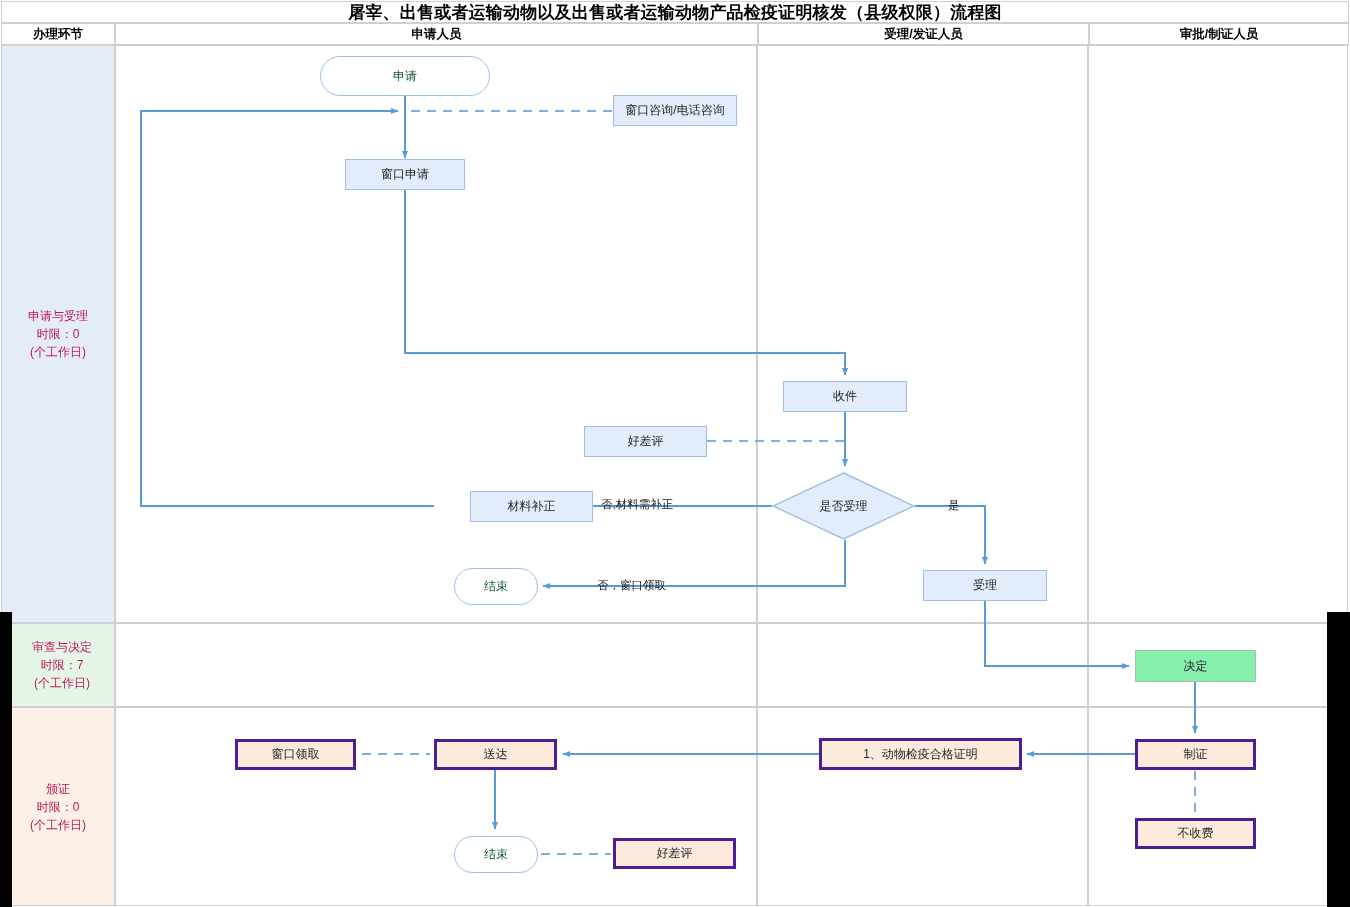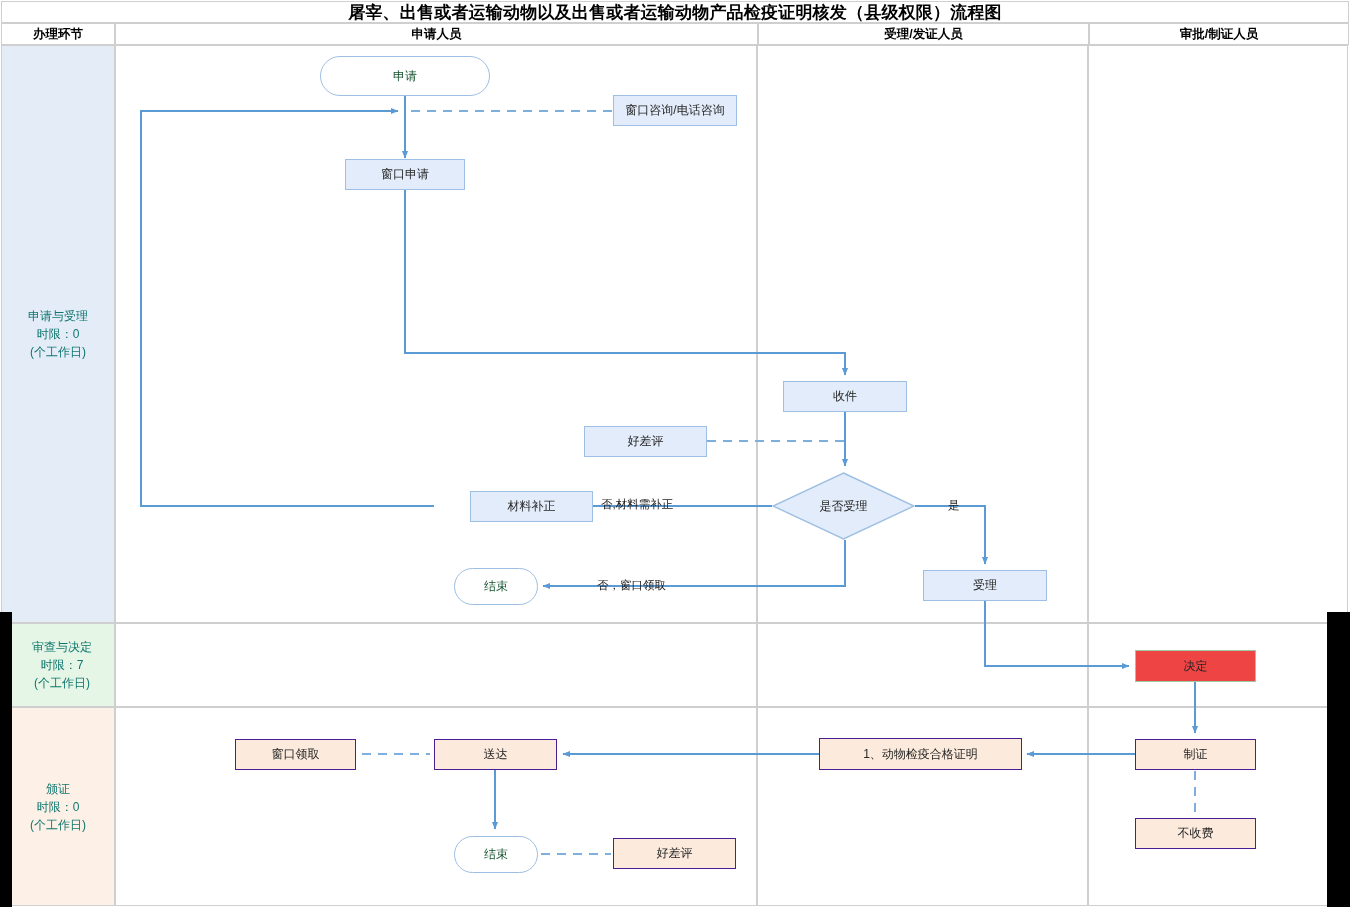--- a/index.html
+++ b/index.html
@@ -25,21 +25,21 @@
   }
   #hdr-stage{left:0;width:114px;}
   #hdr-c1{left:114px;width:643px;}
   #hdr-c2{left:757px;width:331px;}
   #hdr-c3{left:1088px;width:260px;}
 
   
   .stage{
     position:absolute;left:1px;width:114px;border:1px solid #cfcfcf;box-sizing:border-box;
     display:flex;flex-direction:column;align-items:center;justify-content:center;
-    font-size:12px;line-height:18px;color:#0f766e;text-align:center;
+    font-size:12px;line-height:18px;color:#be185d;text-align:center;
   }
   #stage-1{top:45px;height:578px;background:#e4ecf8;}
   #stage-2{top:623px;height:84px;background:#e6f6e6;padding-left:8px;}
   #stage-3{top:707px;height:199px;background:#fdf0e6;}
 
   
   .lane{position:absolute;border:1px solid #cfcfcf;box-sizing:border-box;background:#ffffff;}
   .r1{top:45px;height:578px;}
   .r2{top:623px;height:84px;}
   .r3{top:707px;height:199px;}
@@ -55,22 +55,22 @@
   
   #wires{position:absolute;left:0;top:0;width:1350px;height:907px;pointer-events:none;}
 
   
   .node{
     position:absolute;box-sizing:border-box;
     display:flex;align-items:center;justify-content:center;
     font-size:12px;color:#262626;text-align:center;line-height:1.25;
   }
   .n-blue{background:#e3ecfa;border:1px solid #9dbfe3;}
-  .n-green{background:#ef4444;border:1px solid #9dc7a0;}
-  .n-peach{background:#fcebdc;border:1px solid #4c1d95;}
+  .n-green{background:#86efac;border:1px solid #9dc7a0;}
+  .n-peach{background:#fcebdc;border:3px solid #4c1d95;}
   .n-term{
     background:#ffffff;border:1.6px solid #9dbfe3;border-radius:22px;
     color:#14532d;
   }
   .edge-label{
     position:absolute;font-size:11.5px;color:#222;background:transparent;
     white-space:nowrap;
   }
 </style>
 </head>

